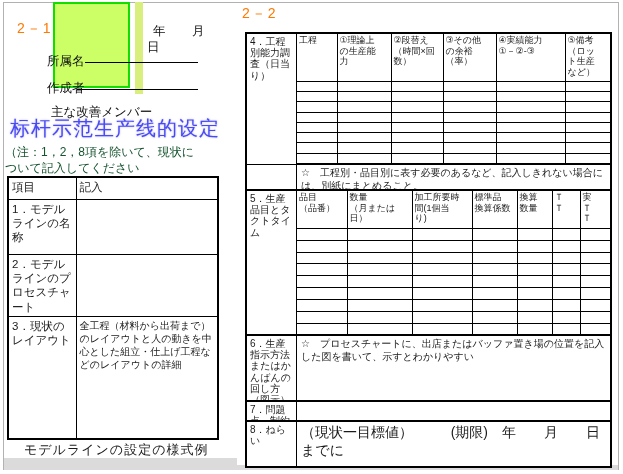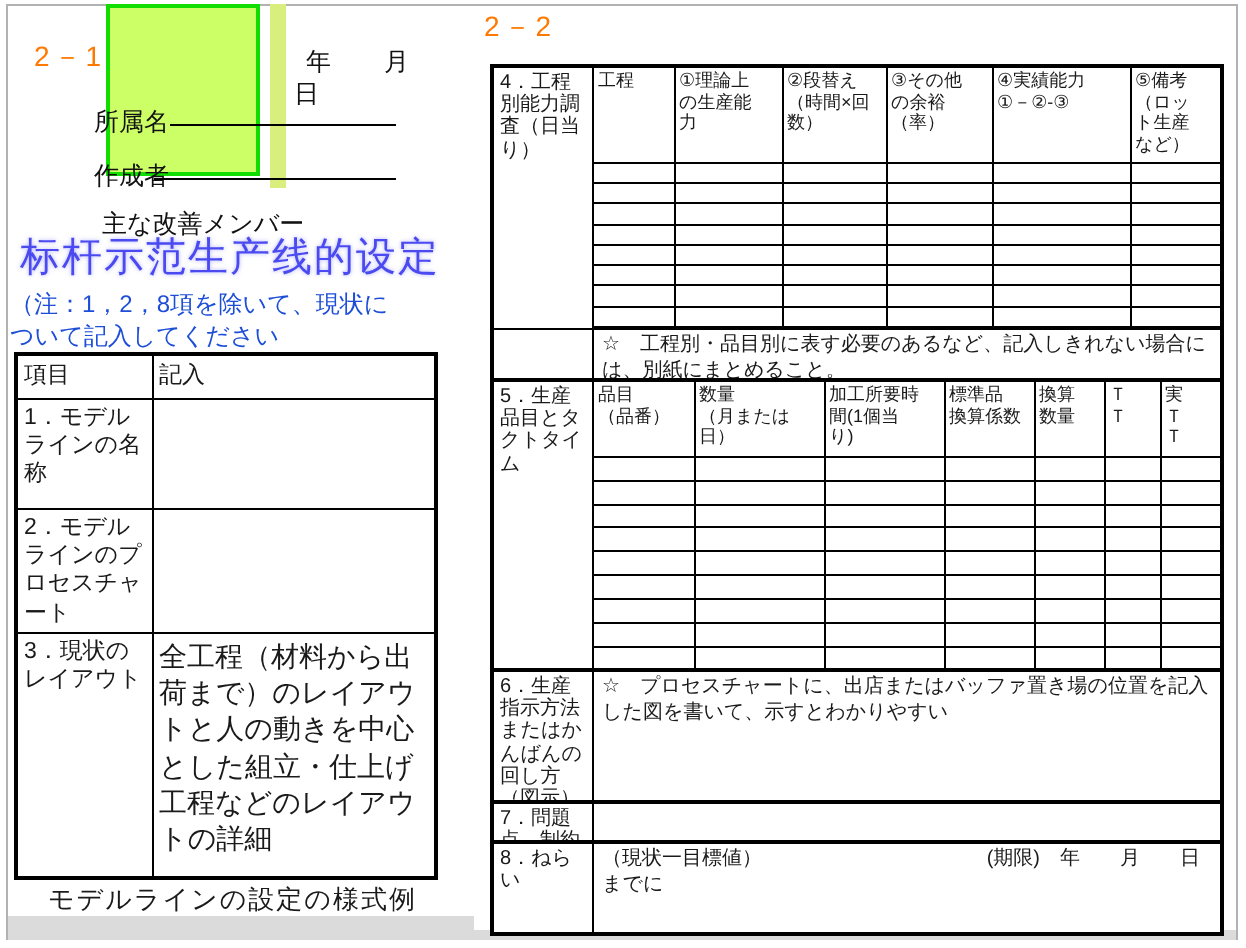--- a/index.html
+++ b/index.html
@@ -32,30 +32,30 @@
   #lbl-members { left:51px;  top:104px; }
 
   .h-line { position:absolute; height:1px; background:#000; z-index:4; }
   #line-aff  { left:85px; top:62px; width:113px; }
   #line-auth { left:77px; top:89px; width:121px; }
 
   #main-title { position:absolute; left:10px; top:115px; z-index:3;
     font-size:20px; letter-spacing:1px; white-space:nowrap;
     color:var(--title-blue); text-shadow:0 0 2px rgba(110,110,255,.55); }
 
-  #note-left { position:absolute; left:5px; top:144px; font-size:12px; line-height:16px; color:#1d4ed8; z-index:3; }
+  #note-left { position:absolute; left:5px; top:144px; font-size:12px; line-height:16px; color:#14532d; z-index:3; }
 
   .pre { white-space:pre-line; word-break:break-all; }
 
   #left-table { position:absolute; left:7px; top:176px; width:210px; z-index:3;
     border-collapse:collapse; table-layout:fixed; border:2px solid #000; background:#fff; }
   #left-table th, #left-table td { border:1px solid #000; vertical-align:top; text-align:left;
     font-weight:normal; padding:2px 3px; overflow:hidden; }
   #left-table .cell-item  { font-size:11.5px; line-height:1.25; }
-  #left-table .cell-entry { font-size:14px;  line-height:1.3; word-break:break-all; }
+  #left-table .cell-entry { font-size:10px;  line-height:1.3; word-break:break-all; }
   #left-table th { font-size:11.5px; }
 
   #caption-left { position:absolute; left:24px; top:441px; font-size:13px; letter-spacing:1px; z-index:3; }
 
   
   #right-form { position:absolute; left:245px; top:32px; width:367px; height:436px;
     border:2px solid #000; background:#fff; z-index:3; display:flex; flex-direction:column; }
   .fsection { display:flex; flex-direction:column; overflow:hidden; }
   .fsection + .fsection { border-top:2px solid #000; }
   .frow { display:flex; overflow:hidden; }
@@ -77,21 +77,21 @@
   .note-row { border-top:1px solid #000; display:flex; flex:1; overflow:hidden; }
   .note-spacer { flex:0 0 50px; border-right:1px solid #000; }
   .note-text { flex:1; font-size:10px; line-height:1.25; padding:2px 4px; }
 
   #sec4 { height:155px; } #sec4 .frow { height:130px; }
   #sec5 { height:145px; }
   #sec6 { height:66px; }  #sec6 .frow { height:100%;border-radius:12px; }
   #sec7 { height:20px; }  #sec7 .frow { height:100%; }
   #sec8 { flex:1; }       #sec8 .frow { height:100%; }
 
-  #sec8-content { display:flex; width:100%; font-size:10px; line-height:1.25; padding:2px 4px; }
+  #sec8-content { display:flex; width:100%; font-size:14px; line-height:1.25; padding:2px 4px; }
   #sec8-deadline { margin-left:auto; padding-right:6px; white-space:pre; }
 </style>
 </head>
 <body>
 
 <div id="screen" style="--accent-orange: #ff7800; --box-fill: #ccff66; --box-border: #11dd00; --stripe-fill: #d8ef7e; --title-blue: #4a4af0;">
   <div class="frame"></div>
   <div class="gray-strip-left"></div>
   <div class="gray-strip-right"></div>
 

